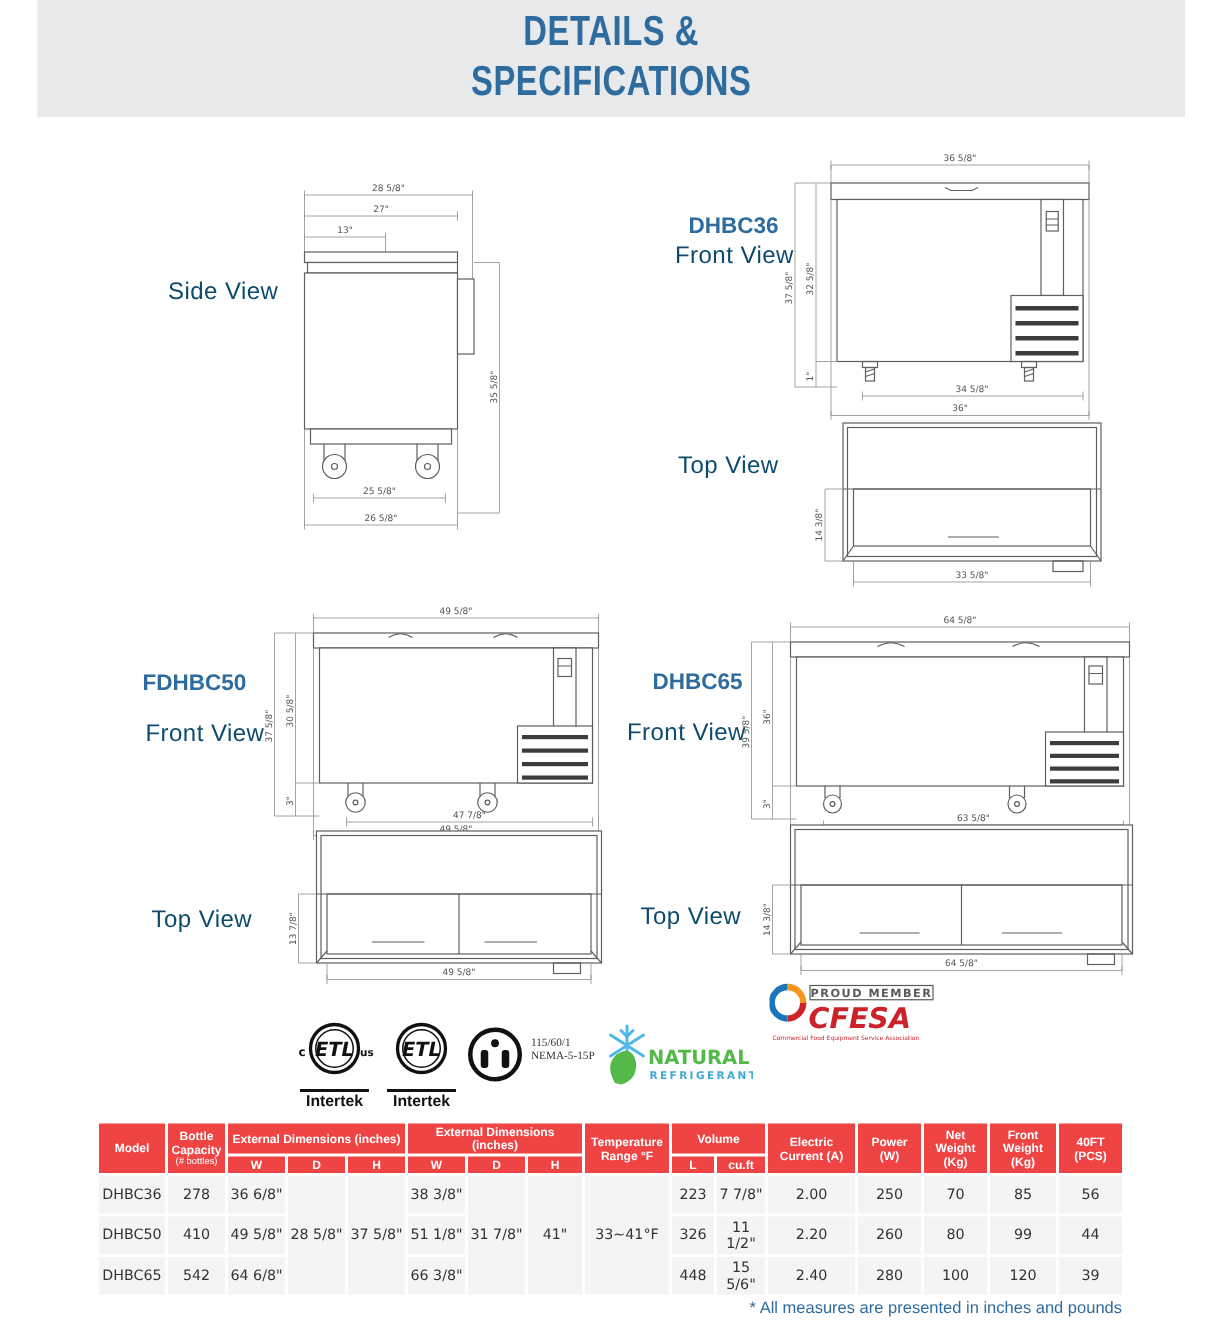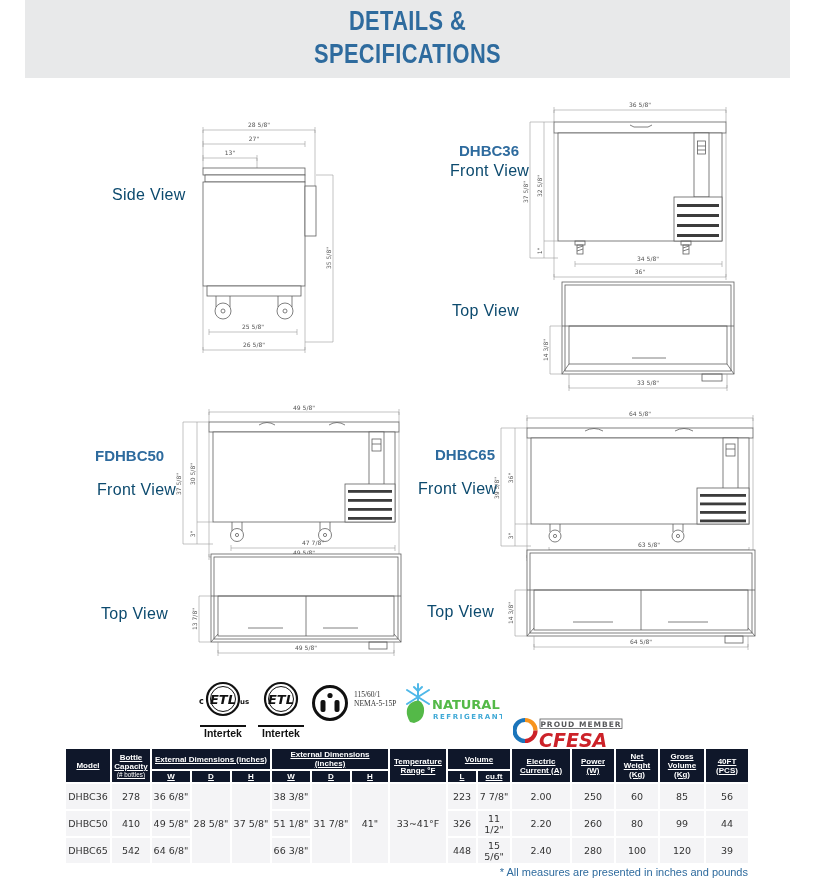--- a/index.html
+++ b/index.html
@@ -24,22 +24,22 @@
   .bl{stroke:#5f5f5f;stroke-width:0.8;fill:none;}
   .bf{fill:#ffffff;stroke:#5f5f5f;stroke-width:0.8;}
   .bar{fill:#3c3c3c;}
   .dt{font-size:6px;fill:#555;}
   
   .etl-sub{font-size:10.5px;font-weight:bold;color:#111;text-align:center;border-top:2px solid #111;padding-top:0px;width:46px;margin:1px auto 0;}
   .plug-txt{font-size:7.5px;color:#333;line-height:9px;}
   
   table.spec{border-collapse:separate;border-spacing:2px;background:#fff;}
   table.spec th{
-    background:#0f172a;color:#fff;font-weight:bold;font-size:8px;
-    padding:1px 2px;text-align:center;vertical-align:middle;line-height:9px;text-decoration:underline;
+    background:#ef4444;color:#fff;font-weight:bold;font-size:8px;
+    padding:1px 2px;text-align:center;vertical-align:middle;line-height:9px;
   }
   table.spec th .subnote{font-size:6.3px;font-weight:normal;display:block;line-height:7px;}
   table.spec td{
     background:#f4f4f6;font-size:9.5px;color:#333;text-align:center;
     vertical-align:middle;padding:0 1px;height:25px;font-family:"DejaVu Sans",sans-serif;
   }
   .footnote{color:#2e6b9e;font-size:11px;}
 </style>
 </head>
 <body>
@@ -394,21 +394,21 @@
         <line x1="20" y1="5" x2="16" y2="9"></line>
       <line x1="12" y1="25" x2="16" y2="21"></line>
         <line x1="20" y1="25" x2="16" y2="21"></line>
     </g>
     <path d="M8 40 Q1 28 9 21 Q19 14 22 26 Q23 38 12 41 Z" fill="#54b948"></path>
     <text x="30" y="27" font-size="13" font-weight="bold" fill="#54b948">NATURAL</text>
     <text x="31" y="37" font-size="7" font-weight="bold" fill="#3fa9d6" letter-spacing="1.6">REFRIGERANT</text>
   </svg>
 </div>
 
-<div class="abs" style="left:513px;top:717px;">
+<div class="abs" style="left:513px;top:655px;">
   <svg width="112" height="40" viewBox="0 0 112 40">
     <g>
       <path d="M 12 3 A 10.5 10.5 0 0 1 22.5 13.5" fill="none" stroke="#f7941d" stroke-width="4.2"></path>
       <path d="M 22.5 13.5 A 10.5 10.5 0 0 1 12 24" fill="none" stroke="#cc2229" stroke-width="4.2"></path>
       <path d="M 12 24 A 10.5 10.5 0 0 1 12 3" fill="none" stroke="#1b75bb" stroke-width="4.2"></path>
       <circle cx="12" cy="13.5" r="4" fill="#fff"></circle>
     </g>
     <rect x="27" y="2" width="82" height="9.5" fill="none" stroke="#58595b" stroke-width="0.8"></rect>
     <text x="68" y="9.5" text-anchor="middle" font-size="7.5" font-weight="bold" fill="#58595b" letter-spacing="1">PROUD MEMBER</text>
     <text x="26" y="30" font-size="19" font-weight="bold" font-style="italic" fill="#cc2229">CFESA</text>
@@ -443,21 +443,21 @@
         <span>Bottle Capacity</span>
         <span class="subnote">(# bottles)</span>
       </th>
       <th colspan="3">External Dimensions (inches)</th>
       <th colspan="3">External Dimensions (inches)</th>
       <th rowspan="2">Temperature Range °F</th>
       <th colspan="2">Volume</th>
       <th rowspan="2">Electric Current (A)</th>
       <th rowspan="2">Power (W)</th>
       <th rowspan="2">Net Weight (Kg)</th>
-      <th rowspan="2">Gross Volume (Kg)</th>
+      <th rowspan="2">Front Weight (Kg)</th>
       <th rowspan="2">40FT (PCS)</th>
     </tr>
     <tr>
       <th>W</th>
       <th>D</th>
       <th>H</th>
       <th>W</th>
       <th>D</th>
       <th>H</th>
       <th>L</th>
@@ -472,21 +472,21 @@
       <td rowspan="3">28 5/8"</td>
       <td rowspan="3">37 5/8"</td>
       <td>38 3/8"</td>
       <td rowspan="3">31 7/8"</td>
       <td rowspan="3">41"</td>
       <td rowspan="3">33~41°F</td>
       <td>223</td>
       <td>7 7/8"</td>
       <td>2.00</td>
       <td>250</td>
-      <td>60</td>
+      <td>70</td>
       <td>85</td>
       <td>56</td>
     </tr>
     <tr>
       <td>DHBC50</td>
       <td>410</td>
       <td>49 5/8"</td>
       <td>51 1/8"</td>
       <td>326</td>
       <td>11 1/2"</td>

